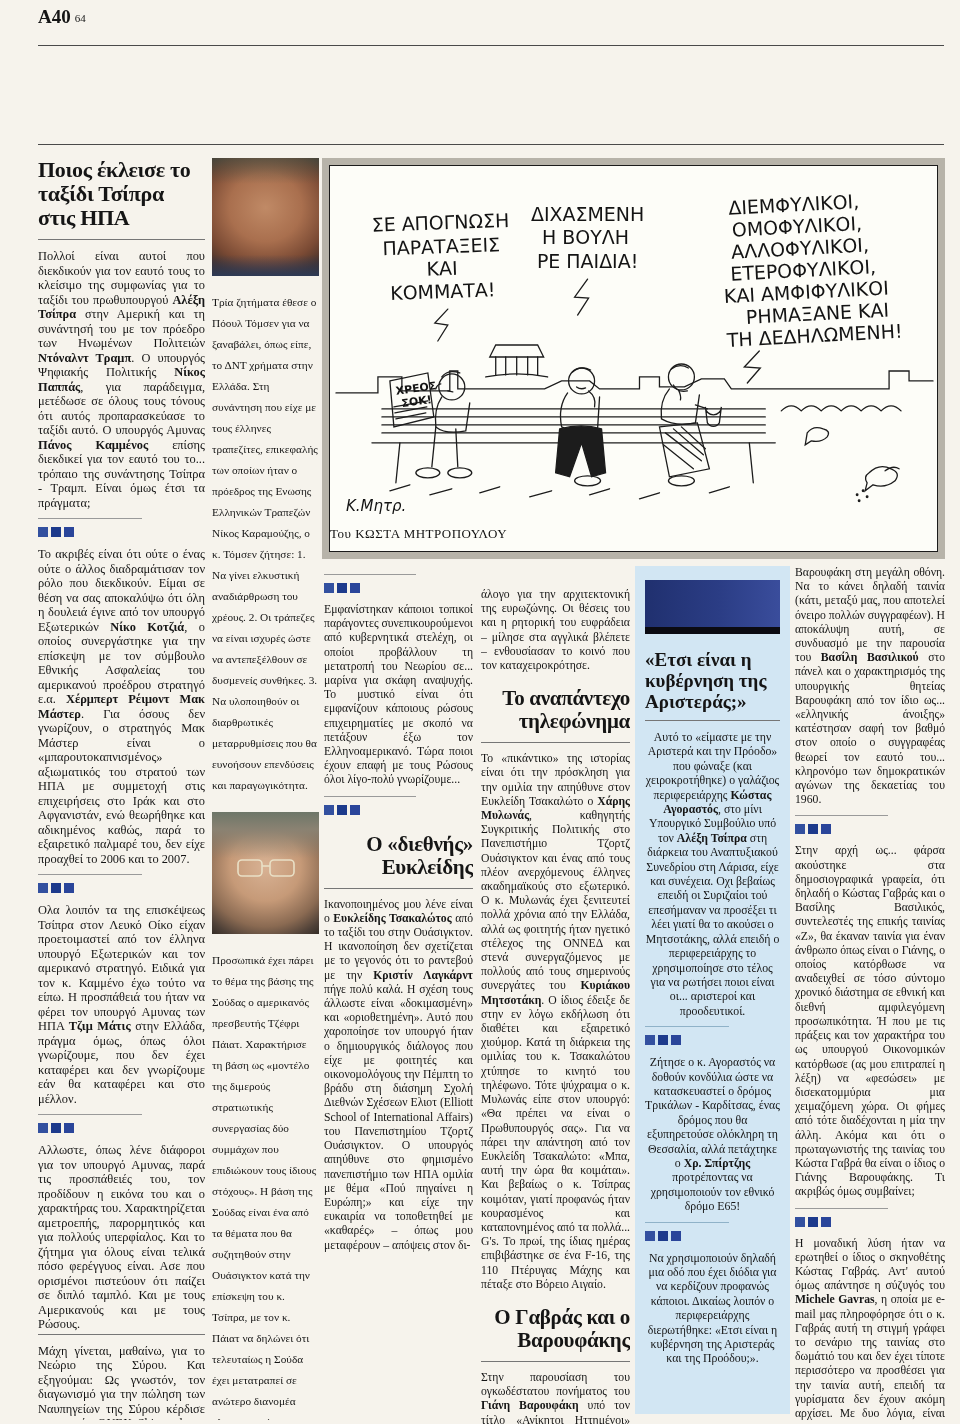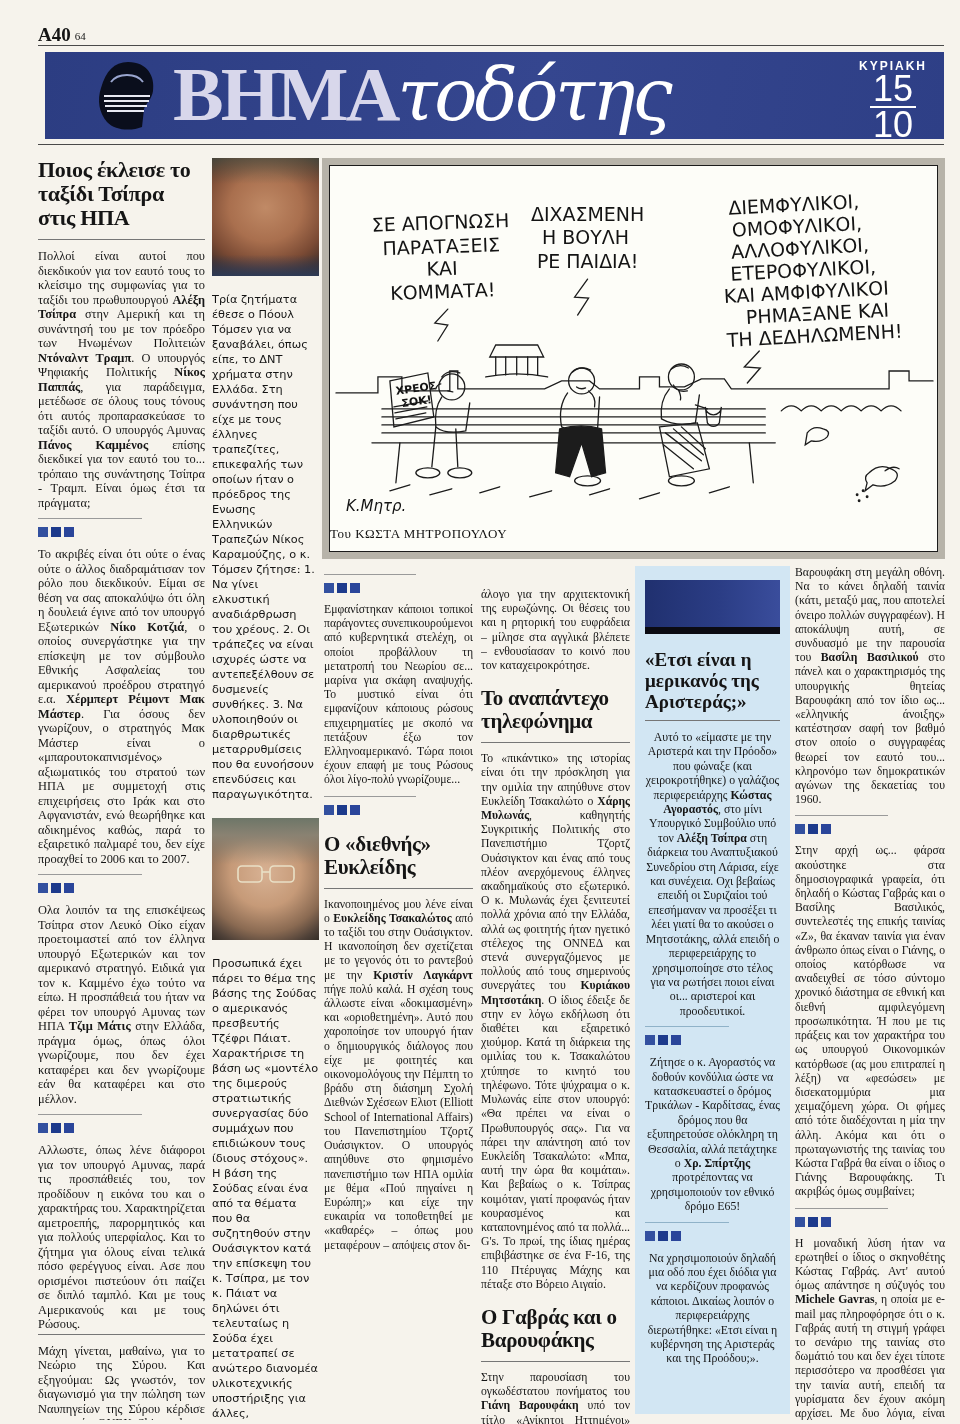--- a/index.html
+++ b/index.html
@@ -1,19 +1,19 @@
 <!DOCTYPE html>
 <html lang="el"><head>
 <meta charset="utf-8">
 <style>
   html,body{margin:0;padding:0;background:#e9e6df;}
   .page{position:relative;width:960px;height:1424px;background:#f6f3ec;overflow:hidden;
         font-family:"Liberation Serif","DejaVu Serif",serif;color:#151515;}
   
-  .folio{position:absolute;top:24px;left:38px;font-weight:bold;font-size:19px;letter-spacing:0;}
+  .folio{position:absolute;top:6px;left:38px;font-weight:bold;font-size:19px;letter-spacing:0;}
   .folio .num{font-size:11px;font-weight:normal;margin-left:4px;vertical-align:1px;}
   .rule-top{position:absolute;top:45px;left:38px;width:906px;border-top:1.5px solid #4a4a4a;}
   .rule-mid{position:absolute;top:144px;left:38px;width:906px;border-top:1.2px solid #4a4a4a;}
   
   .masthead{position:absolute;left:45px;top:52px;width:899px;height:87px;background:linear-gradient(100deg,#2c3d82 0%,#35468f 55%,#2e3f86 100%);}
   .mh-logo{position:absolute;left:46px;top:8px;width:72px;height:71px;}
   .mh-title{position:absolute;left:128px;top:-13px;white-space:nowrap;line-height:110px;}
   .mh-bold{font-family:"Liberation Serif",serif;font-weight:bold;font-size:76px;color:#d8d7eb;letter-spacing:-3px;}
   .mh-script{font-family:"DejaVu Serif","Liberation Serif",serif;font-style:italic;font-size:72px;color:#ffffff;letter-spacing:-3px;}
   .mh-date{position:absolute;right:16px;top:7px;width:70px;text-align:center;color:#fff;font-family:"Liberation Sans","DejaVu Sans",sans-serif;}
@@ -23,38 +23,38 @@
   
   .col{position:absolute;overflow:hidden;}
   .col1{left:38px;top:158px;width:167px;height:1262px;}
   .col2{left:212px;top:158px;width:107px;height:1262px;font-family:"DejaVu Sans","Liberation Sans",sans-serif;}
   .col3{left:324px;top:566px;width:149px;height:856px;}
   .col4{left:481px;top:588px;width:149px;height:856px;}
   .col6{left:795px;top:566px;width:150px;height:856px;}
   .sidebar{position:absolute;left:635px;top:566px;width:155px;height:848px;background:#d2e6f3;padding:0 10px;box-sizing:border-box;overflow:hidden;}
   
   .h1{font-size:22px;line-height:24px;font-weight:bold;margin:0 0 9px;letter-spacing:-.3px;}
-  .h2{font-size:21px;line-height:23px;font-weight:bold;margin:14px 0 9px;letter-spacing:-.3px;}
+  .h2{font-size:21px;line-height:23px;font-weight:bold;margin:14px 0 9px;letter-spacing:-.3px;text-align:right;}
   .hrule{border:0;border-top:1px solid #767676;margin:0 0 9px;}
   .body{font-size:12.4px;line-height:14.5px;text-align:justify;margin:0 0 2px;}
   .col3 .body,.col4 .body,.col6 .body{font-size:11.7px;line-height:14.2px;}
   .sep{margin:8px 0 6px;}
   .sep .sline{border-top:1px solid #9a9a9a;width:62%;margin-bottom:4px;}
   .sep i{display:inline-block;width:10px;height:10px;margin-right:3px;}
   .sep i:nth-child(2){background:#33509f;}
   .sep i:nth-child(3){background:#1d3a8c;}
   .sep i:nth-child(4){background:#2a459a;}
   
   .photo{width:107px;height:118px;margin:0 0 5px;position:relative;}
   .photo1{background:linear-gradient(180deg,rgba(60,80,70,.55) 0%,rgba(60,80,70,0) 22%),
           linear-gradient(0deg,#2e3a55 0%,rgba(46,58,85,0) 18%),
           radial-gradient(85% 72% at 50% 42%,#c08a66 0%,#a96f4e 40%,#7a4a34 68%,#4a332a 86%,#35281f 100%);}
   .photo2{height:122px;background:linear-gradient(180deg,#6d7668 0%,#8a8272 14%,rgba(138,130,114,0) 38%),
           radial-gradient(82% 70% at 50% 45%,#d8b294 0%,#c69a78 40%,#8a6a52 70%,#4f4138 88%,#332c26 100%);}
-  .caption{font-size:11.3px;line-height:15px;margin:16px 0 16px;color:#141414;}
+  .caption{font-size:11.3px;line-height:21px;margin:16px 0 16px;color:#141414;font-family:Liberation Serif, serif;}
   
   .bluebox{height:47px;background:linear-gradient(90deg,#20306f 0%,#2b3d85 55%,#3a4d9c 100%);border-bottom:7px solid #0b0b12;margin:14px 0 15px;}
   .sb-h{font-size:19px;line-height:21px;font-weight:bold;margin:0 0 8px;}
   .sb-body{font-size:11.8px;line-height:14.4px;text-align:center;margin:0 0 2px;}
   .sidebar .sep .sline{border-top:1px solid #8fb2c8;}
   
   .cartoon{position:absolute;left:322px;top:158px;width:623px;height:401px;background:#b7b3a9;padding:7px;box-sizing:border-box;}
   .cartoon-panel{width:100%;height:100%;background:#fdfdf8;border:1.5px solid #1b1b1b;position:relative;box-sizing:border-box;}
   .cartoon-svg{position:absolute;left:0;top:0;width:100%;height:100%;}
   .cartoon-credit{position:absolute;bottom:9px;width:100%;text-align:left;font-size:13px;letter-spacing:.5px;color:#111;}
@@ -63,41 +63,20 @@
 </head>
 <body>
 
 <div class="page">
 
   <div class="folio">
     <span>A40</span><span class="num">64</span>
   </div>
   <div class="rule-top"></div>
 
-  <div class="masthead">
-    <svg class="mh-logo" viewBox="0 0 72 71">
-      <path fill="#0a0e1c" d="M37 2 C57 2 64 17 62 31 C61 39 55 43 53 49 L51 67 C41 71 24 71 16 62 C8 53 6 40 10 28 C15 11 23 2 37 2 Z"></path>
-      <path d="M20 22 A18 13 0 0 1 52 22" fill="none" stroke="#9aa6cf" stroke-width="2"></path>
-      <g stroke="#e8e9f2" stroke-width="2.2">
-        <line x1="13" y1="36" x2="59" y2="36"></line>
-        <line x1="13" y1="41" x2="58" y2="41"></line>
-        <line x1="14" y1="46" x2="56" y2="46"></line>
-        <line x1="16" y1="51" x2="53" y2="51"></line>
-      </g>
-    </svg>
-    <div class="mh-title">
-      <span class="mh-bold">ΒΗΜΑ</span><span class="mh-script">τοδότης</span>
-    </div>
-    <div class="mh-date">
-      <div class="mh-day">ΚΥΡΙΑΚΗ</div>
-      <div class="mh-num">15</div>
-      <div class="mh-dsep"></div>
-      <div class="mh-num">10</div>
-    </div>
-  </div>
   <div class="rule-mid"></div>
 
   <div class="col col1">
     <h1 class="h1">Ποιος έκλεισε το ταξίδι Τσίπρα στις ΗΠΑ</h1>
     <hr class="hrule">
     <p class="body">Πολλοί είναι αυτοί που διεκδικούν για τον εαυτό τους το κλείσιμο της συμφωνίας για το ταξίδι του πρωθυπουργού <b>Αλέξη Τσίπρα</b> στην Αμερική και τη συνάντησή του με τον πρόεδρο των Ηνωμένων Πολιτειών <b>Ντόναλντ Τραμπ</b>. Ο υπουργός Ψηφιακής Πολιτικής <b>Νίκος Παππάς</b>, για παράδειγμα, μετέδωσε σε όλους τους τόνους ότι αυτός προπαρασκεύασε το ταξίδι αυτό. Ο υπουργός Αμυνας <b>Πάνος Καμμένος</b> επίσης διεκδικεί για τον εαυτό του το... τρόπαιο της συνάντησης Τσίπρα - Τραμπ. Είναι όμως έτσι τα πράγματα;</p>
     <div class="sep"><div class="sline"></div><i></i><i></i><i></i></div>
     <p class="body">Το ακριβές είναι ότι ούτε ο ένας ούτε ο άλλος διαδραμάτισαν τον ρόλο που διεκδικούν. Είμαι σε θέση να σας αποκαλύψω ότι όλη η δουλειά έγινε από τον υπουργό Εξωτερικών <b>Νίκο Κοτζιά</b>, ο οποίος συνεργάστηκε για την επίσκεψη με τον σύμβουλο Εθνικής Ασφαλείας του αμερικανού προέδρου στρατηγό ε.α. <b>Χέρμπερτ Ρέιμοντ Μακ Μάστερ</b>. Για όσους δεν γνωρίζουν, ο στρατηγός Μακ Μάστερ είναι ο «μπαρουτοκαπνισμένος» αξιωματικός του στρατού των ΗΠΑ με συμμετοχή στις επιχειρήσεις στο Ιράκ και στο Αφγανιστάν, ενώ θεωρήθηκε και αδικημένος καθώς, παρά το εξαιρετικό παλμαρέ του, δεν είχε προαχθεί το 2006 και το 2007.</p>
     <div class="sep"><div class="sline"></div><i></i><i></i><i></i></div>
     <p class="body">Ολα λοιπόν τα της επισκέψεως Τσίπρα στον Λευκό Οίκο είχαν προετοιμαστεί από τον έλληνα υπουργό Εξωτερικών και τον αμερικανό στρατηγό. Ειδικά για τον κ. Καμμένο έχω τούτο να είπω. Η προσπάθειά του ήταν να φέρει τον υπουργό Αμυνας των ΗΠΑ <b>Τζιμ Μάτις</b> στην Ελλάδα, πράγμα όμως, όπως όλοι γνωρίζουμε, που δεν έχει καταφέρει και δεν γνωρίζουμε εάν θα καταφέρει και στο μέλλον.</p>
@@ -243,21 +222,21 @@
     <h1 class="h2">Το αναπάντεχο τηλεφώνημα</h1>
     <hr class="hrule">
     <p class="body">Το «πικάντικο» της ιστορίας είναι ότι την πρόσκληση για την ομιλία την απηύθυνε στον Ευκλείδη Τσακαλώτο ο <b>Χάρης Μυλωνάς</b>, καθηγητής Συγκριτικής Πολιτικής στο Πανεπιστήμιο Τζορτζ Ουάσιγκτον και ένας από τους πλέον ανερχόμενους έλληνες ακαδημαϊκούς στο εξωτερικό. Ο κ. Μυλωνάς έχει ξενιτευτεί πολλά χρόνια από την Ελλάδα, αλλά ως φοιτητής ήταν ηγετικό στέλεχος της ΟΝΝΕΔ και στενά συνεργαζόμενος με πολλούς από τους σημερινούς συνεργάτες του <b>Κυριάκου Μητσοτάκη</b>. Ο ίδιος έδειξε δε στην εν λόγω εκδήλωση ότι διαθέτει και εξαιρετικό χιούμορ. Κατά τη διάρκεια της ομιλίας του κ. Τσακαλώτου χτύπησε το κινητό του τηλέφωνο. Τότε ψύχραιμα ο κ. Μυλωνάς είπε στον υπουργό: «Θα πρέπει να είναι ο Πρωθυπουργός σας». Για να πάρει την απάντηση από τον Ευκλείδη Τσακαλώτο: «Μπα, αυτή την ώρα θα κοιμάται». Και βεβαίως ο κ. Τσίπρας κοιμόταν, γιατί προφανώς ήταν κουρασμένος και καταπονημένος από τα πολλά... G's. Το πρωί, της ίδιας ημέρας επιβιβάστηκε σε ένα F-16, της 110 Πτέρυγας Μάχης και πέταξε στο Βόρειο Αιγαίο.</p>
     <h1 class="h2">Ο Γαβράς και ο Βαρουφάκης</h1>
     <hr class="hrule">
     <p class="body">Στην παρουσίαση του ογκωδέστατου πονήματος του <b>Γιάνη Βαρουφάκη</b> υπό τον τίτλο «Ανίκητοι Ηττημένοι» ιδιαίτερη εντύπωση προκάλεσε η δήλωση του <b>Κώστα Γαβρά</b> ότι σκοπεύει να μεταφέρει το βιβλίο του κ.</p>
   </div>
 
   <div class="sidebar">
     <div class="bluebox"></div>
-    <h1 class="sb-h">«Ετσι είναι η μερικανός της Αριστεράς;»</h1>
+    <h1 class="sb-h">«Ετσι είναι η κυβέρνηση της Αριστεράς;»</h1>
     <hr class="hrule">
     <p class="sb-body">Αυτό το «είμαστε με την Αριστερά και την Πρόοδο» που φώναξε (και χειροκροτήθηκε) ο γαλάζιος περιφερειάρχης <b>Κώστας Αγοραστός</b>, στο μίνι Υπουργικό Συμβούλιο υπό τον <b>Αλέξη Τσίπρα</b> στη διάρκεια του Αναπτυξιακού Συνεδρίου στη Λάρισα, είχε και συνέχεια. Οχι βεβαίως επειδή οι Συριζαίοι τού επεσήμαναν να προσέξει τι λέει γιατί θα το ακούσει ο Μητσοτάκης, αλλά επειδή ο περιφερειάρχης το χρησιμοποίησε στο τέλος για να ρωτήσει ποιοι είναι οι... αριστεροί και προοδευτικοί.</p>
     <div class="sep"><div class="sline"></div><i></i><i></i><i></i></div>
     <p class="sb-body">Ζήτησε ο κ. Αγοραστός να δοθούν κονδύλια ώστε να κατασκευαστεί ο δρόμος Τρικάλων - Καρδίτσας, ένας δρόμος που θα εξυπηρετούσε ολόκληρη τη Θεσσαλία, αλλά πετάχτηκε ο <b>Χρ. Σπίρτζης</b> προτρέποντας να χρησιμοποιούν τον εθνικό δρόμο Ε65!</p>
     <div class="sep"><div class="sline"></div><i></i><i></i><i></i></div>
     <p class="sb-body">Να χρησιμοποιούν δηλαδή μια οδό που έχει διόδια για να κερδίζουν προφανώς κάποιοι. Δικαίως λοιπόν ο περιφερειάρχης διερωτήθηκε: «Ετσι είναι η κυβέρνηση της Αριστεράς και της Προόδου;».</p>
   </div>
 
   <div class="col col6">
     <p class="body">Βαρουφάκη στη μεγάλη οθόνη. Να το κάνει δηλαδή ταινία (κάτι, μεταξύ μας, που αποτελεί όνειρο πολλών συγγραφέων). Η αποκάλυψη αυτή, σε συνδυασμό με την παρουσία του <b>Βασίλη Βασιλικού</b> στο πάνελ και ο χαρακτηρισμός της υπουργικής θητείας Βαρουφάκη από τον ίδιο ως... «ελληνικής άνοιξης» κατέστησαν σαφή τον βαθμό στον οποίο ο συγγραφέας θεωρεί τον εαυτό του... κληρονόμο των δημοκρατικών αγώνων της δεκαετίας του 1960.</p>

